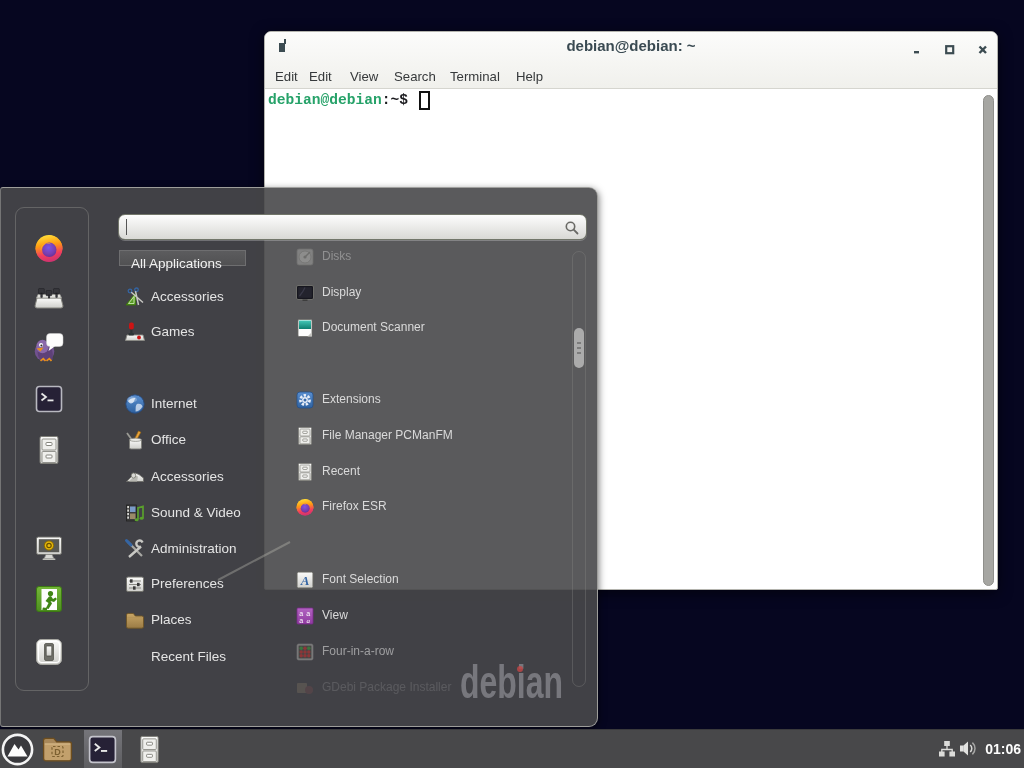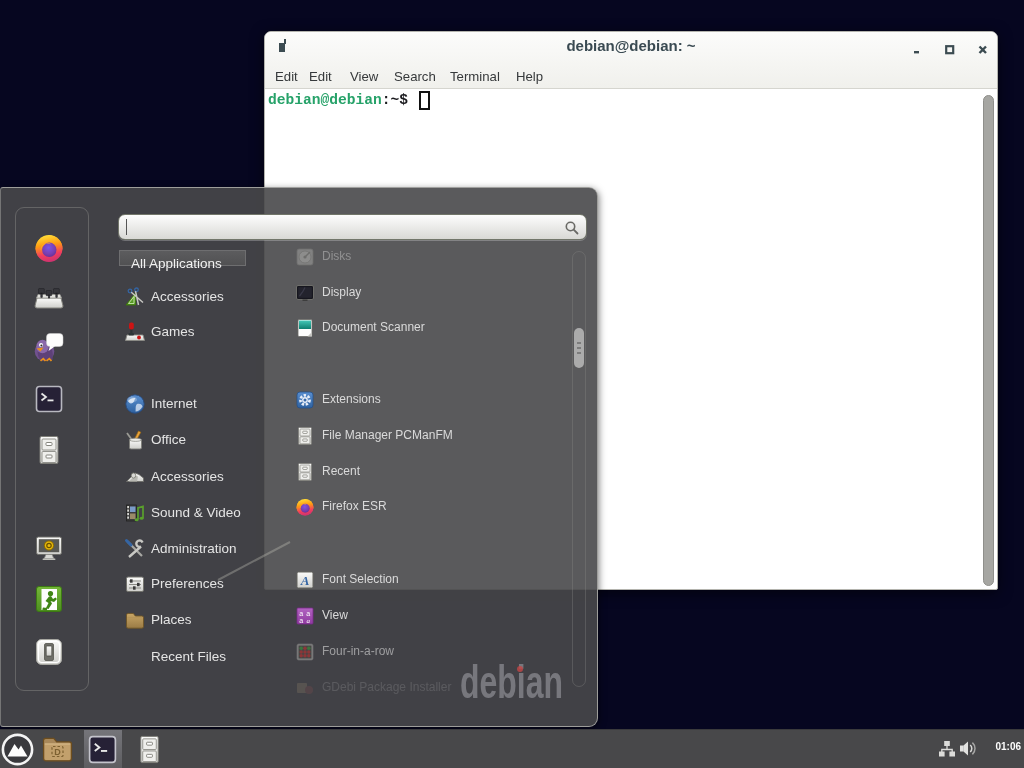--- a/index.html
+++ b/index.html
@@ -51,21 +51,21 @@
   .app .ic{position:absolute;left:0;top:0;width:20px;height:20px;}
   .app .tx{position:absolute;left:27px;top:2px;font-size:12px;color:#dadada;white-space:nowrap;}
   #strack{left:571px;top:63px;width:14px;height:436px;border:1px solid rgba(140,140,138,0.33);
           border-radius:7px;box-sizing:border-box;}
   #sthumb{left:573px;top:140px;width:10px;height:40px;background:#ababab;border-radius:5px;}
   #sthumb i{position:absolute;left:3px;width:4px;height:2px;background:#7c7c7c;}
   #mline{left:215px;top:352px;width:76px;height:42px;pointer-events:none;}
 
   
   #bar{left:0;top:729px;width:1024px;height:39px;background:#48484a;border-top:1px solid #3a3a3c;}
-  #clock{right:3px;top:11px;font-size:10px;font-weight:bold;color:#fdfdfd;}
+  #clock{right:3px;top:11px;font-size:14px;font-weight:bold;color:#fdfdfd;}
   #activebtn{left:84px;top:0;width:38px;height:39px;background:linear-gradient(#75757a,#5d5d60);}
 </style>
 </head>
 <body>
 
 <div class="abs" id="term">
   <div class="abs" id="thead"></div>
   <div class="abs" id="ttitle">debian@debian: ~</div>
   <div class="abs" id="ticon"></div>
   <svg class="abs wbtn" style="left:647px" viewBox="0 0 12 12">

